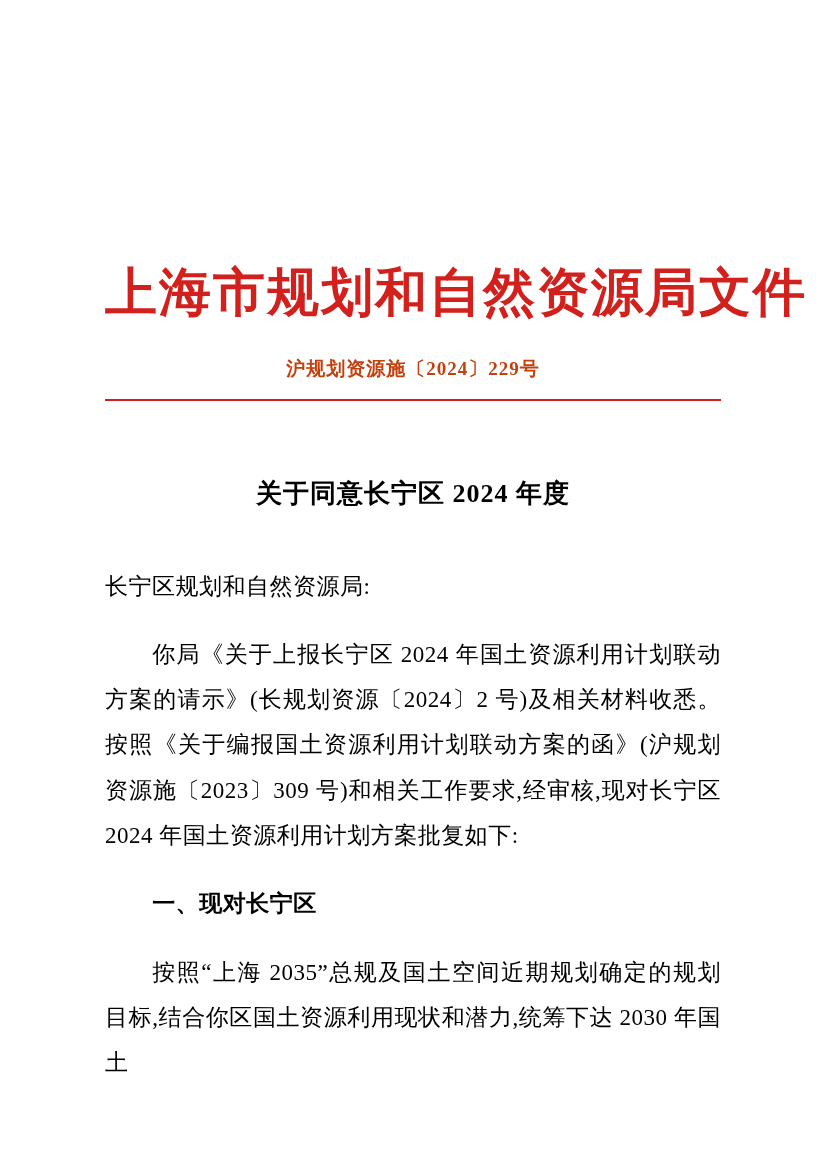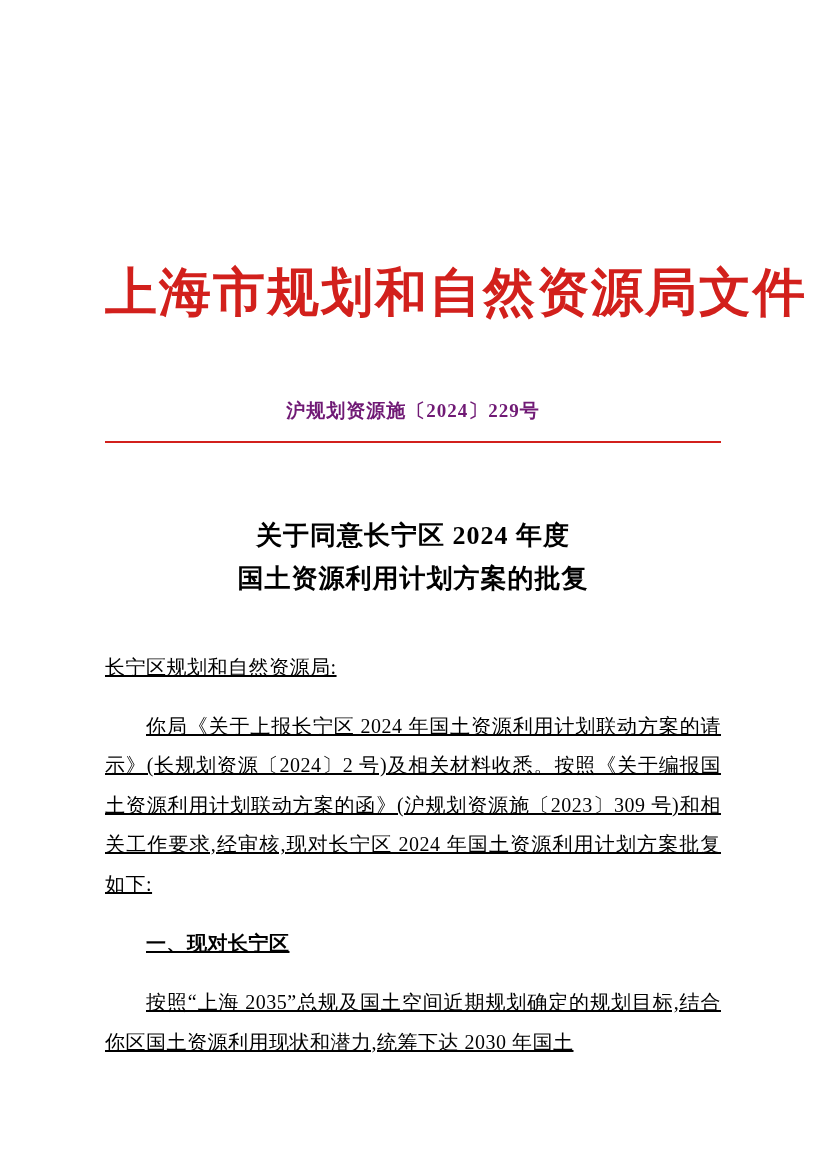--- a/index.html
+++ b/index.html
@@ -28,50 +28,49 @@
     font-family: "Liberation Serif", serif;
     font-weight: bold;
     font-size: 52px;
     letter-spacing: 2px;
     line-height: 1.2;
     margin-top: 262px;
     white-space: nowrap;
   }
   .doc-number {
     text-align: center;
-    color: #701a75;
+    color: #c2410c;
     font-family: "Liberation Serif", serif;
     font-size: 19px;
     letter-spacing: 1px;
-    margin-top: 74px;
+    margin-top: 32px;
     font-weight: bold;
   }
   .red-rule {
     margin-top: 17px;
     height: 2px;
     background: #d2201c;
     width: 100%;
   }
   .title {
     text-align: center;
     font-family: "Liberation Serif", serif;
     font-weight: bold;
     font-size: 26px;
     line-height: 1.62;
     letter-spacing: 1px;
     margin-top: 72px;
   }
   .title .line { display: block; }
   .body-text {
     margin-top: 48px;
-    font-size: 20px;
+    font-size: 23px;
     line-height: 1.97;
     letter-spacing: 0.5px;
     text-align: justify;
-    text-decoration: underline;
   }
   .p-flush {
     text-indent: 0;
   }
   .p-indent {
     text-indent: 2.05em;
   }
   .p-heading {
     text-indent: 2.05em;
     font-weight: bold;
@@ -83,21 +82,20 @@
 <div class="page">
 
   <div class="masthead">上海市规划和自然资源局文件</div>
 
   <div class="doc-number">沪规划资源施〔2024〕229号</div>
 
   <div class="red-rule"></div>
 
   <div class="title">
     <span class="line">关于同意长宁区 2024 年度</span>
-    <span class="line">国土资源利用计划方案的批复</span>
   </div>
 
   <div class="body-text">
     <p class="p-flush">长宁区规划和自然资源局:</p>
     <p class="p-indent">你局《关于上报长宁区 2024 年国土资源利用计划联动方案的请示》(长规划资源〔2024〕2 号)及相关材料收悉。按照《关于编报国土资源利用计划联动方案的函》(沪规划资源施〔2023〕309 号)和相关工作要求,经审核,现对长宁区 2024 年国土资源利用计划方案批复如下:</p>
     <p class="p-heading">一、现对长宁区</p>
     <p class="p-indent">按照“上海 2035”总规及国土空间近期规划确定的规划目标,结合你区国土资源利用现状和潜力,统筹下达 2030 年国土</p>
   </div>
 
 </div>

